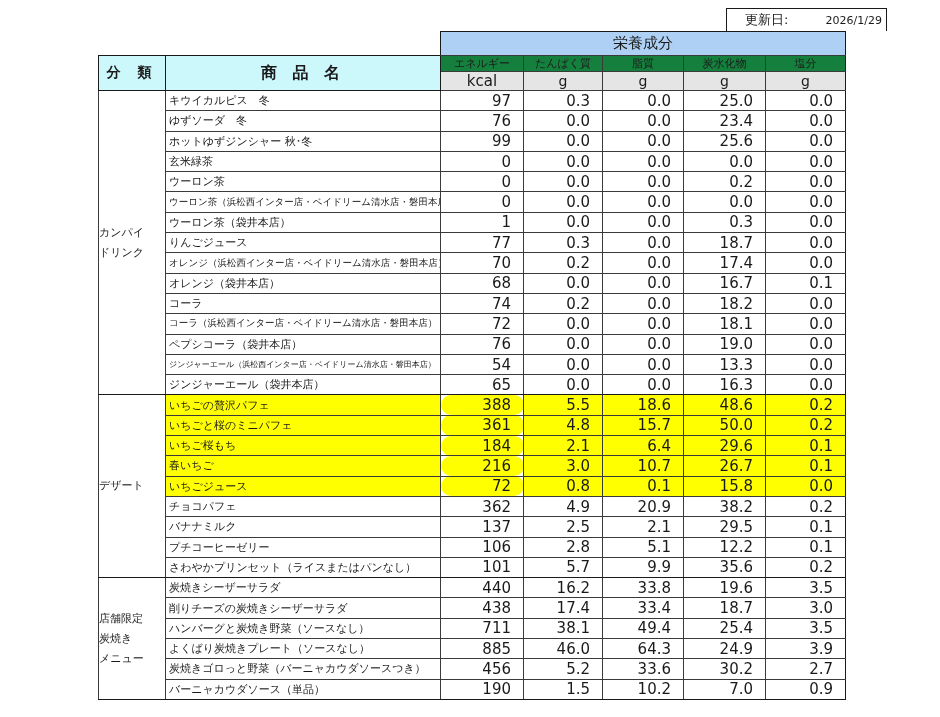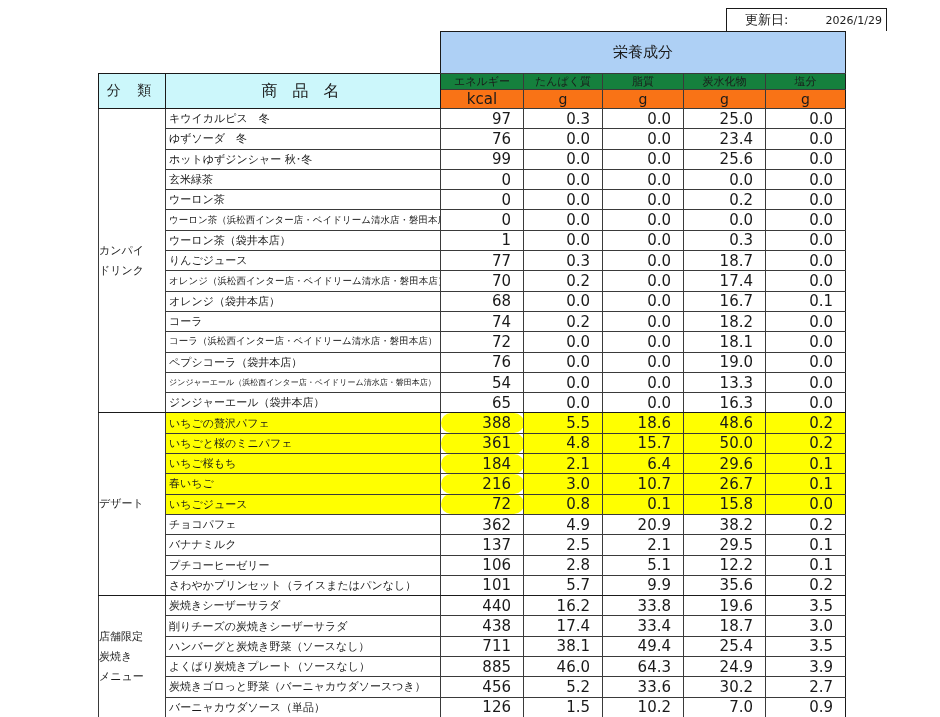--- a/index.html
+++ b/index.html
@@ -19,28 +19,28 @@
   table.nutri col.c-kcal { width: 83px; }
   table.nutri col.c-p { width: 79px; }
   table.nutri col.c-f { width: 81px; }
   table.nutri col.c-c { width: 82px; }
   table.nutri col.c-s { width: 80px; }
 
   table.nutri td, table.nutri th { border: 1px solid #3a3a3a; padding: 0; box-sizing: border-box;
     white-space: nowrap; overflow: hidden; }
 
   th.blank { border: none !important; background: #fff; }
-  th.group { background: #aed0f5; height: 42px; font-size: 15px; font-weight: normal;
+  th.group { background: #aed0f5; height: 24px; font-size: 15px; font-weight: normal;
     border: 1.5px solid #1a1a1a !important; border-bottom: 1px solid #3a3a3a !important; }
-  th.h-cat, th.h-name { background: #ccf7fb; font-weight: normal; font-size: 13px;
+  th.h-cat, th.h-name { background: #ccf7fb; font-weight: bold; font-size: 13px;
     border: 1.5px solid #1a1a1a !important; }
   th.h-cat { letter-spacing: 6px; font-size: 14px; }
   th.h-name { letter-spacing: 5px; font-size: 16px; }
   th.sub { background: #15803d; font-weight: normal; font-size: 11px; height: 16px; }
-  th.unit { background: #f97316; font-weight: normal; font-size: 14px; height: 16px; }
+  th.unit { background: #e5e5e5; font-weight: normal; font-size: 14px; height: 16px; }
   th.unit.kcal { font-size: 15px; }
 
   tr.row td { height: 20.3px; }
   td.cat { font-size: 11px; text-align: left; line-height: 20px; vertical-align: middle;
     border-left: 1.5px solid #1a1a1a; border-right: 1.5px solid #1a1a1a; white-space: normal; }
   td.name { font-size: 11px; padding-left: 3px !important; text-align: left; }
   td.name.small { font-size: 9.5px; }
   td.name.tiny { font-size: 8px; }
   td.num { font-size: 15px; text-align: right; padding-right: 12px !important; }
   td.num.kcal { padding-right: 12px !important; border-radius: 10px; }
@@ -322,20 +322,20 @@
       <tr class="row">
         <td class="name">炭焼きゴロっと野菜（バーニャカウダソースつき）</td>
         <td class="num kcal">456</td>
         <td class="num">5.2</td>
         <td class="num">33.6</td>
         <td class="num">30.2</td>
         <td class="num last">2.7</td>
       </tr>
       <tr class="row group-end">
         <td class="name">バーニャカウダソース（単品）</td>
-        <td class="num kcal">126</td>
+        <td class="num kcal">190</td>
         <td class="num">1.5</td>
         <td class="num">10.2</td>
         <td class="num">7.0</td>
         <td class="num last">0.9</td>
       </tr>
     </tbody>
 </table>
 
 </body></html>

